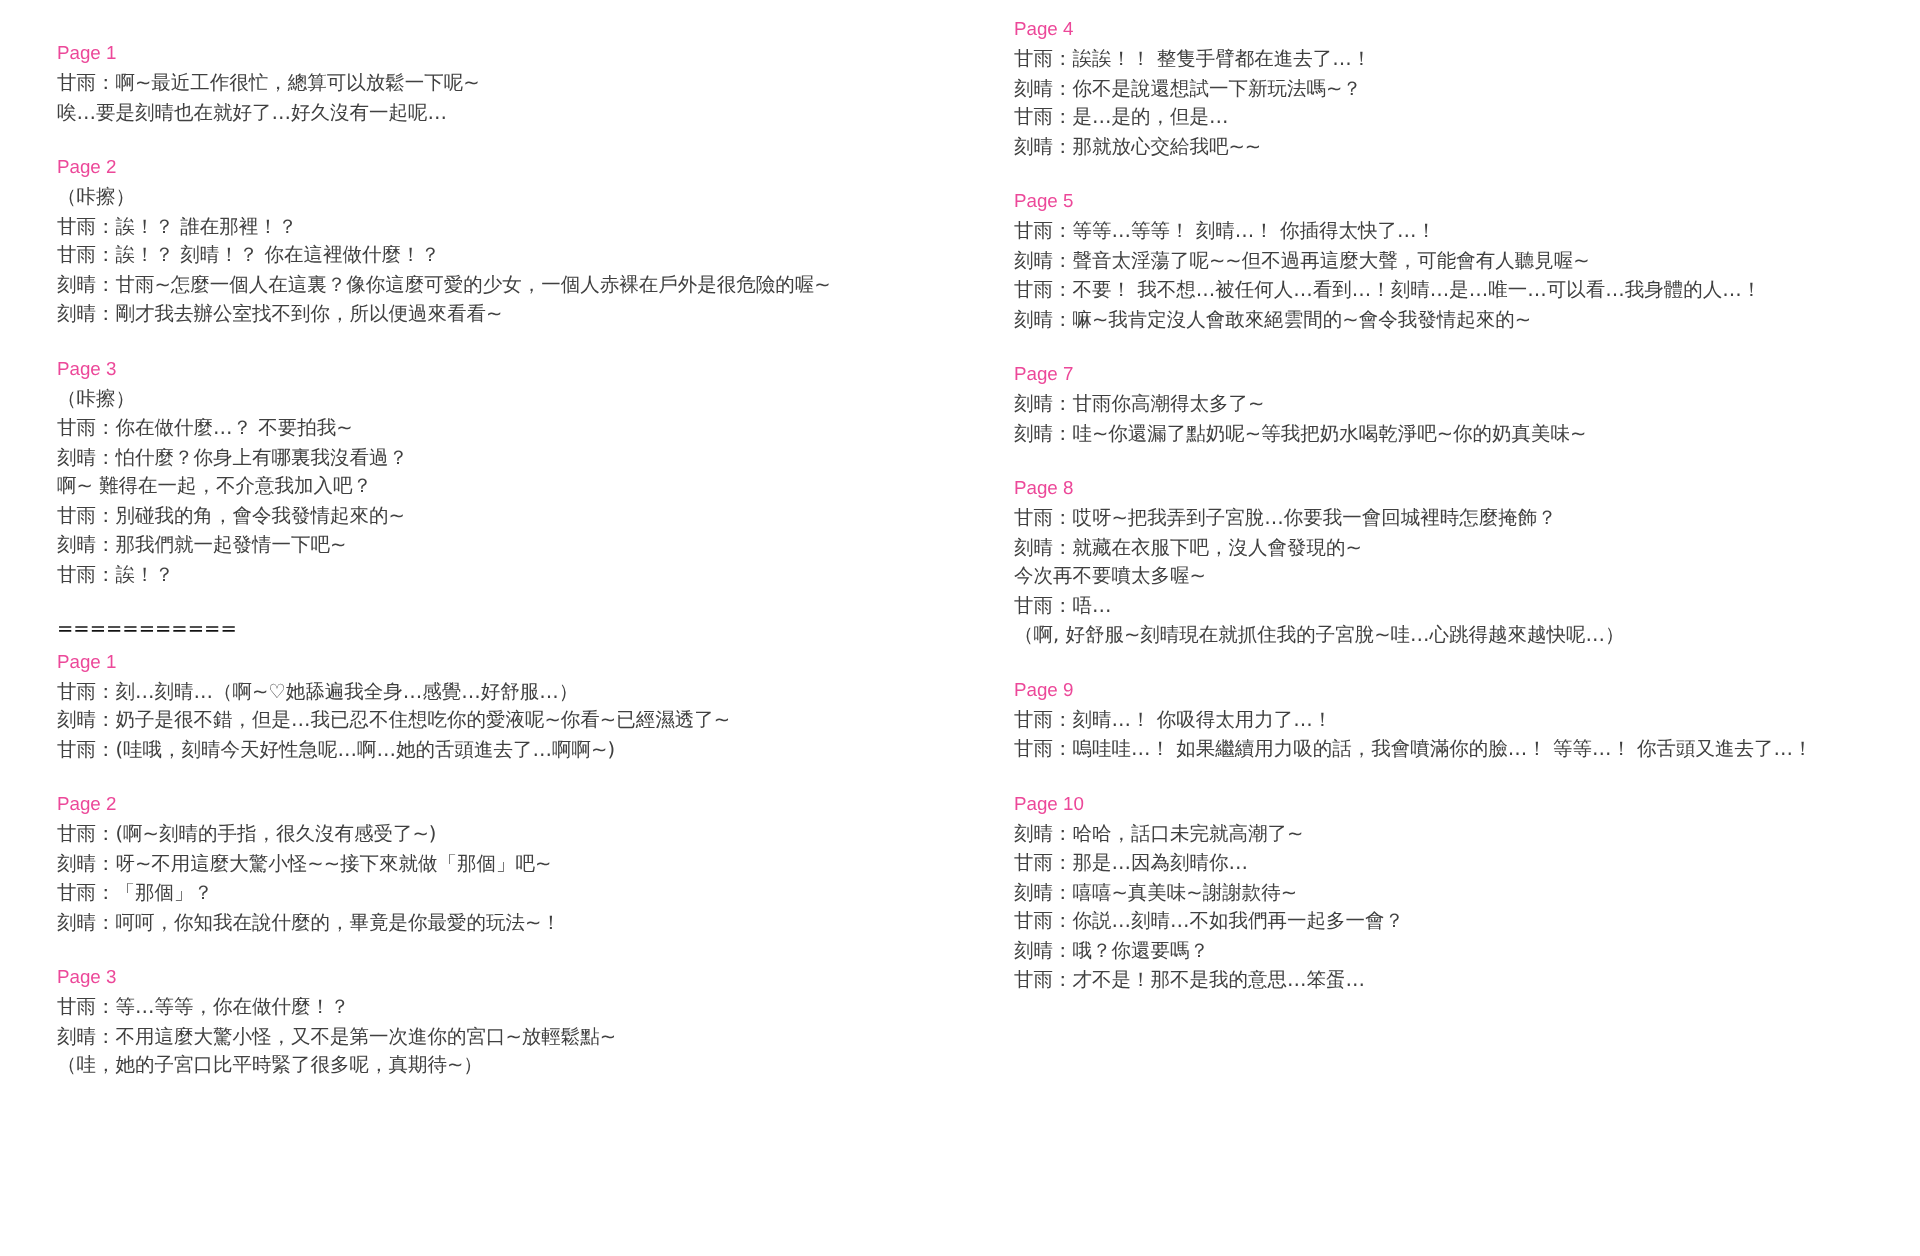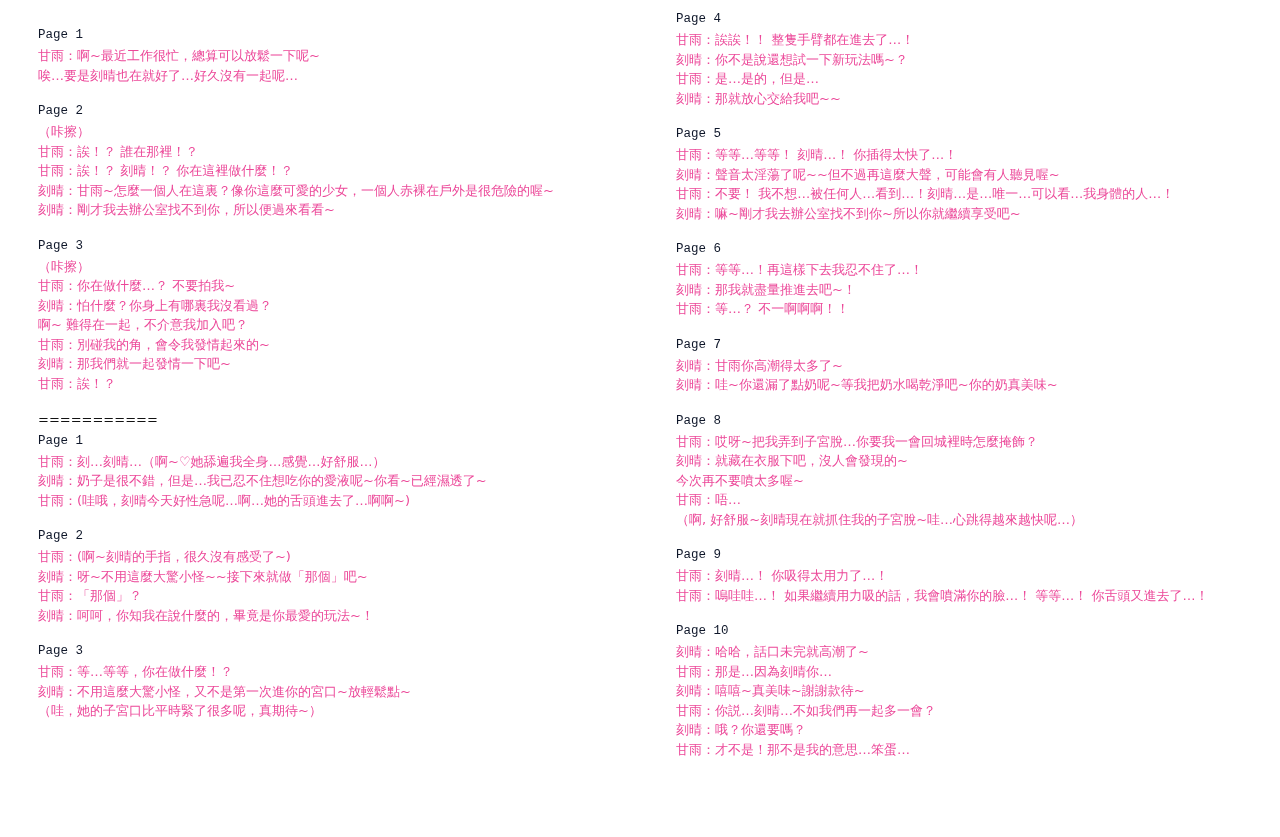--- a/index.html
+++ b/index.html
@@ -35,30 +35,30 @@
     top: 10px;
     width: 590px;
   }
   .block {
     margin-bottom: 17px;
   }
   .block-heading {
     font-size: 12.5px;
     line-height: 19px;
     font-weight: normal;
-    color: #0f172a;
+    color: #ec4899;
     margin: 0 0 1px 0;
-    font-family: Liberation Mono, monospace;
+    font-family: Liberation Sans, sans-serif;
   }
   .line {
     font-size: 13px;
     line-height: 19.5px;
     margin: 0;
     white-space: pre-wrap;
-    color: #ec4899;
+    color: #404040;
   }
   .divider {
     font-size: 13px;
     line-height: 19.5px;
     letter-spacing: 0px;
     margin: 0 0 2px 0;
     color: #111111;
   }
 </style>
 </head>
@@ -127,29 +127,23 @@
       <p class="line">刻晴：你不是說還想試一下新玩法嗎~？</p>
       <p class="line">甘雨：是…是的，但是…</p>
       <p class="line">刻晴：那就放心交給我吧~~</p>
     </div>
 
     <div class="block">
       <p class="block-heading">Page 5</p>
       <p class="line">甘雨：等等…等等！ 刻晴…！ 你插得太快了…！</p>
       <p class="line">刻晴：聲音太淫蕩了呢~~但不過再這麼大聲，可能會有人聽見喔~</p>
       <p class="line">甘雨：不要！ 我不想…被任何人…看到…！刻晴…是…唯一…可以看…我身體的人…！</p>
-      <p class="line">刻晴：嘛~剛才我去辦公室找不到你~所以你就繼續享受吧~</p>
+      <p class="line">刻晴：嘛~我肯定沒人會敢來絕雲間的~會令我發情起來的~</p>
     </div>
 
-    <div class="block">
-      <p class="block-heading">Page 6</p>
-      <p class="line">甘雨：等等…！再這樣下去我忍不住了…！</p>
-      <p class="line">刻晴：那我就盡量推進去吧~！</p>
-      <p class="line">甘雨：等…？ 不一啊啊啊！！</p>
-    </div>
 
     <div class="block">
       <p class="block-heading">Page 7</p>
       <p class="line">刻晴：甘雨你高潮得太多了~</p>
       <p class="line">刻晴：哇~你還漏了點奶呢~等我把奶水喝乾淨吧~你的奶真美味~</p>
     </div>
 
     <div class="block">
       <p class="block-heading">Page 8</p>
       <p class="line">甘雨：哎呀~把我弄到子宮脫…你要我一會回城裡時怎麼掩飾？</p>

